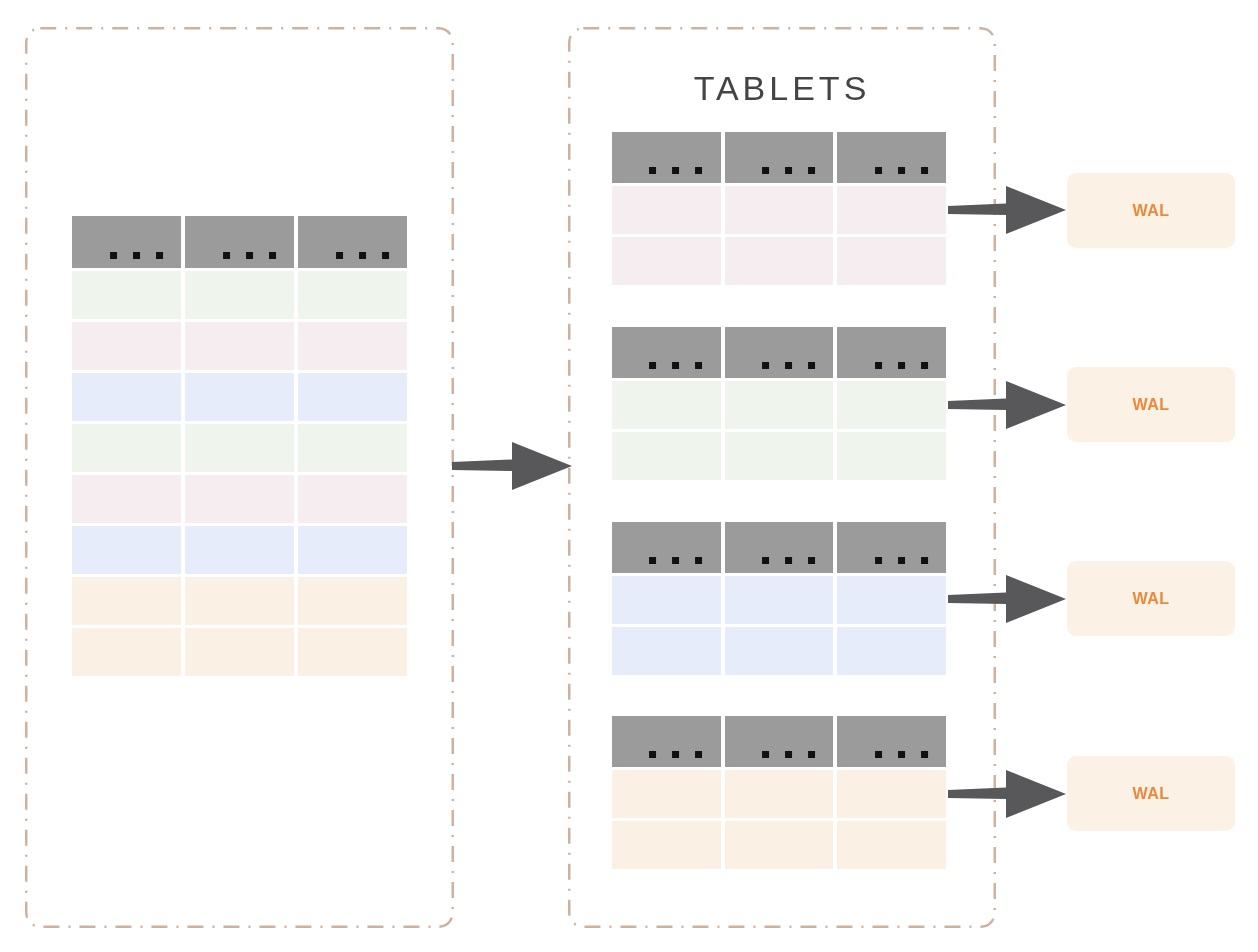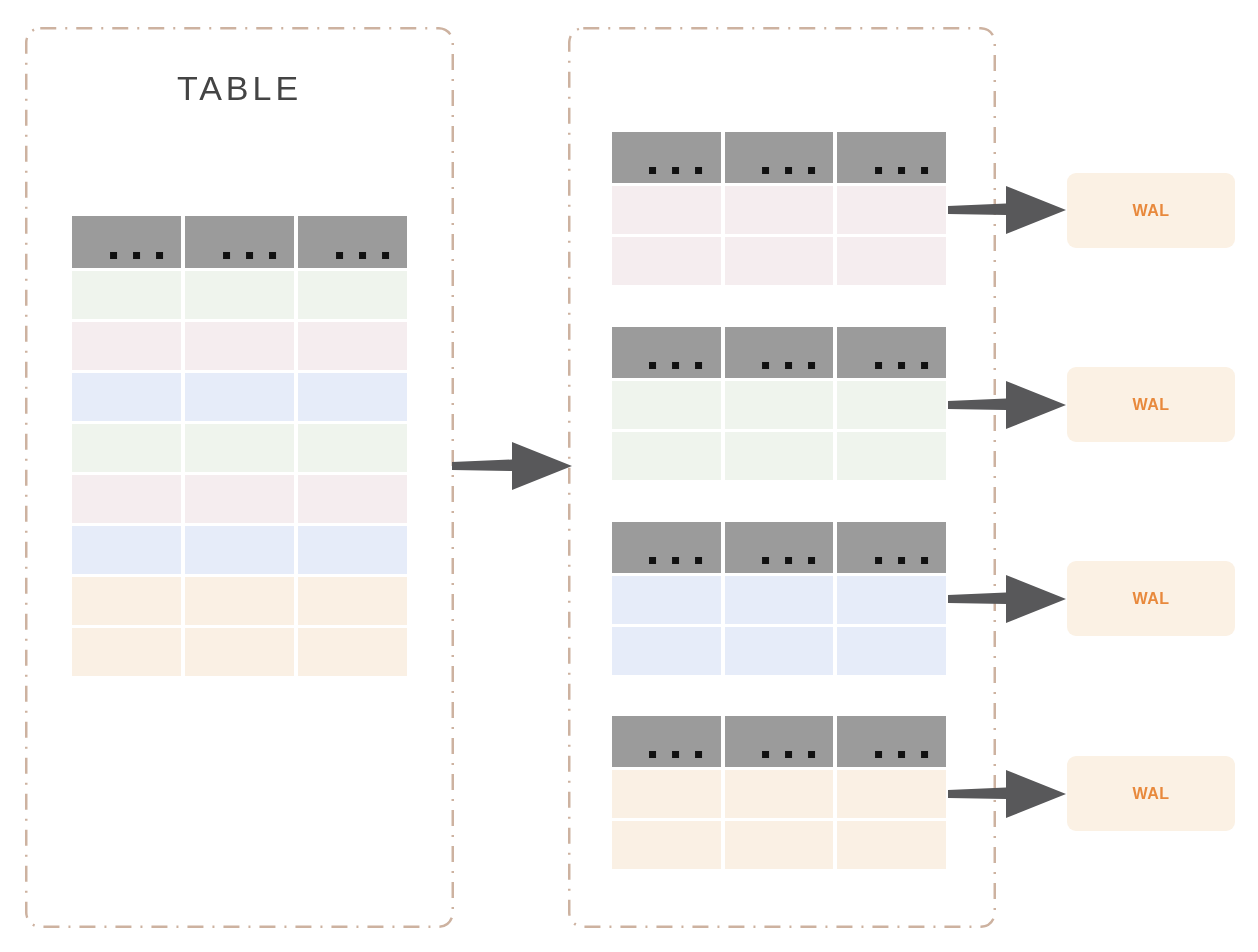--- a/index.html
+++ b/index.html
@@ -127,21 +127,20 @@
 </style>
 </head>
 <body>
 
 <div id="stage">
 
   <div class="panel" id="panel-table">
     <svg class="panel-border" viewBox="0 0 429 901" preserveAspectRatio="none">
       <rect x="1.25" y="1.25" width="426.5" height="898.5" rx="14" ry="14" fill="none" stroke="#cdb2a0" stroke-width="2.5" stroke-dasharray="16 9 2 9" stroke-linecap="butt"></rect>
     </svg>
-    <div class="panel-title">TABLE</div>
 
     <div class="grid-table" id="main-table">
         <div class="grid-row header">
           <div class="grid-cell">
             <span class="dots">
               <i></i>
               <i></i>
               <i></i>
             </span>
           </div>
@@ -204,20 +203,21 @@
   </div>
 
   <svg class="arrow" id="arrow-main" style="left:452px; top:440px;" width="122" height="52">
     <path d="M 0,22 L 60,19.5 L 60,2 L 120,26 L 60,50 L 60,31 L 0,30 Z" fill="#58585a"></path>
   </svg>
 
   <div class="panel" id="panel-tablets">
     <svg class="panel-border" viewBox="0 0 428 901" preserveAspectRatio="none">
       <rect x="1.25" y="1.25" width="425.5" height="898.5" rx="14" ry="14" fill="none" stroke="#cdb2a0" stroke-width="2.5" stroke-dasharray="16 9 2 9" stroke-linecap="butt"></rect>
     </svg>
+    <div class="panel-title">TABLETS</div>
 
   <div class="grid-table tablet-table" id="tablet-0">
         <div class="grid-row header">
           <div class="grid-cell">
             <span class="dots">
               <i></i>
               <i></i>
               <i></i>
             </span>
           </div>

